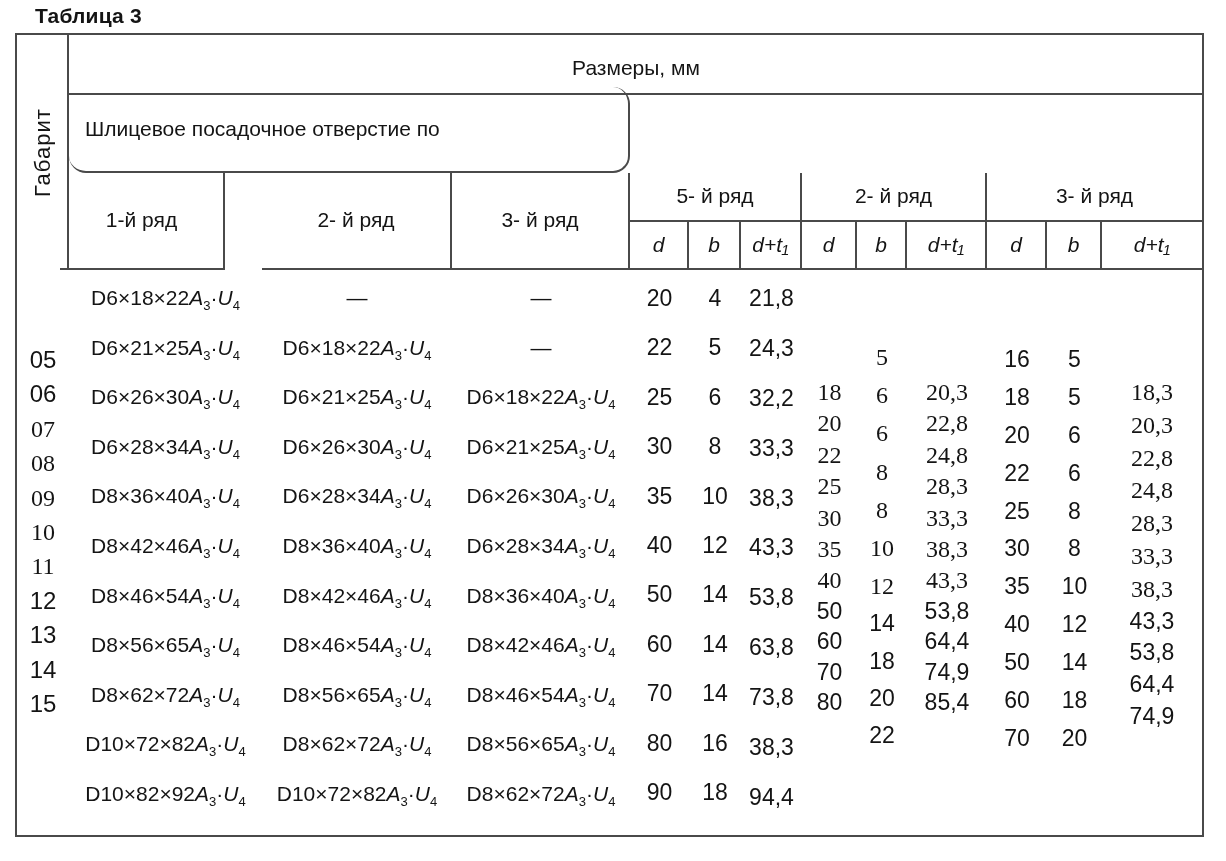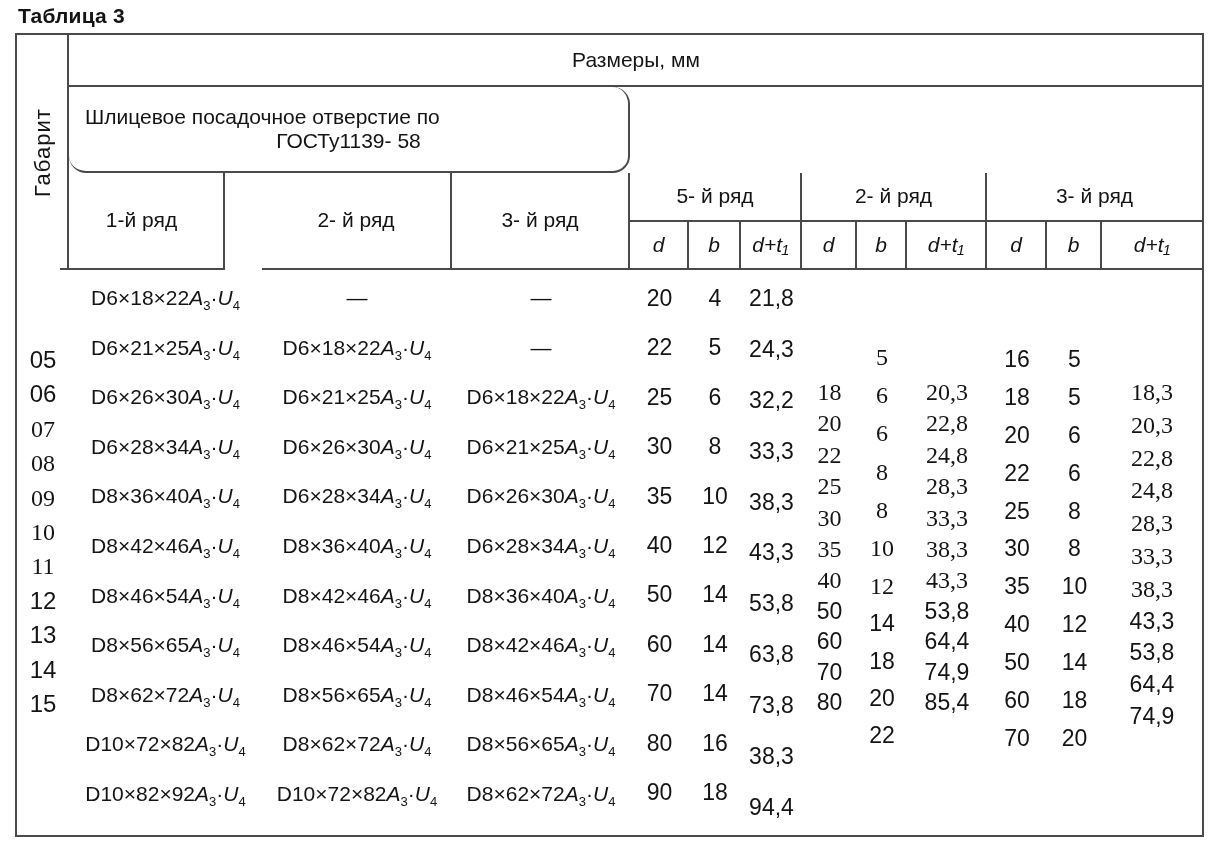--- a/index.html
+++ b/index.html
@@ -1,39 +1,39 @@
 <!DOCTYPE html>
 <html><head>
 <meta charset="utf-8">
 <style>
   html,body { margin:0; padding:0; background:#ffffff; }
   .canvas {
     position:relative; width:1226px; height:861px; background:#ffffff;
     font-family:"Liberation Sans", sans-serif; color:#141414; overflow:hidden;
   }
   .doc-title {
-    position:absolute; left:18px; top:4px; font-size:21px; font-weight:600;
+    position:absolute; left:35px; top:4px; font-size:21px; font-weight:600;
     letter-spacing:0.2px;
   }
   .table {
     position:absolute; left:15px; top:33px; width:1185px; height:800px;
     border:2px solid #4a4a4a; box-sizing:content-box;
   }
   .cell {
     position:absolute; box-sizing:border-box;
     border:0 solid #4a4a4a;
     display:flex; flex-direction:column; justify-content:center; align-items:center;
     text-align:center; font-size:21px; line-height:1.15;
   }
   .br { border-right-width:2px; }
   .bb { border-bottom-width:2px; }
 
   
   .hc-gab    { left:0;     top:0;     width:52px;   height:235px; }
-  .hc-sizes  { left:52px;  top:0;     width:1134px; height:52px; }
+  .hc-sizes  { left:52px;  top:8px;     width:1134px; height:52px; }
   .hc-spline { left:52px;  top:52px;  width:561px;  height:86px; align-items:stretch; justify-content:center;border-radius:17px; }
   .hc-spline .l1 { text-align:left; padding-left:16px; }
   .hc-spline .l2 { text-align:center; }
   .hc-smooth { left:613px; top:52px;  width:572px;  height:86px; }
   .hc-s1 { left:43px;  top:138px; width:165px; height:97px; }
   .hc-s2 { left:245px; top:138px; width:190px; height:97px; }
   .hc-s3 { left:435px; top:138px; width:178px; height:97px; }
   .hc-g1 { left:613px; top:138px; width:172px; height:49px; }
   .hc-g2 { left:785px; top:138px; width:185px; height:49px; }
   .hc-g3 { left:970px; top:138px; width:215px; height:49px; }
@@ -58,21 +58,21 @@
     border:0 solid #4a4a4a;
     display:flex; flex-direction:column; justify-content:space-between; align-items:center;
   }
   .dcol span { display:block; line-height:1; white-space:nowrap; }
   .col-gab { left:0;      width:52px;  padding:78px 0 119px; font-size:24px; }
   .col-s1  { left:52px;   width:193px; padding:17px 0 31px;  font-size:21px; }
   .col-s2  { left:245px;  width:190px; padding:17px 0 31px;  font-size:21px; }
   .col-s3  { left:435px;  width:178px; padding:17px 0 31px;  font-size:21px; }
   .col-g1d { left:613px;  width:59px;  padding:17px 0 31px;  font-size:23px; }
   .col-g1b { left:672px;  width:52px;  padding:17px 0 31px;  font-size:23px; }
-  .col-g1t { left:724px;  width:61px;  padding:17px 0 16px;  font-size:23px; }
+  .col-g1t { left:724px;  width:61px;  padding:17px 0 26px;  font-size:23px; }
   .col-g2d { left:785px;  width:55px;  padding:110px 0 121px; font-size:23px; }
   .col-g2b { left:840px;  width:50px;  padding:75px 0 88px;   font-size:23px; }
   .col-g2t { left:890px;  width:80px;  padding:110px 0 121px; font-size:23px; }
   .col-g3d { left:970px;  width:60px;  padding:78px 0 85px;   font-size:23px; }
   .col-g3b { left:1030px; width:55px;  padding:78px 0 85px;   font-size:23px; }
   .col-g3t { left:1085px; width:100px; padding:110px 0 107px; font-size:23px; }
 
   
   .col-gab span:nth-child(n+3):nth-child(-n+7),
   .col-g2d span:nth-child(-n+7),
@@ -93,21 +93,20 @@
 
   <div class="table">
 
     <div class="cell hc-gab br">
       <span class="rot">Габарит</span>
     </div>
     <div class="cell hc-sizes bb">Размеры, мм</div>
 
     <div class="cell hc-spline br bb">
       <span class="l1">Шлицевое посадочное отверстие по</span>
-      <span class="l2">ГОСТу1139- 58</span>
     </div>
 
     <div class="cell hc-s1 br bb">1-й ряд</div>
     <div class="cell hc-s2 br bb">2- й ряд</div>
     <div class="cell hc-s3 br bb">3- й ряд</div>
 
     <div class="cell hc-g1 br bb">5- й ряд</div>
     <div class="cell hc-g2 br bb">2- й ряд</div>
     <div class="cell hc-g3 bb">3- й ряд</div>
 

